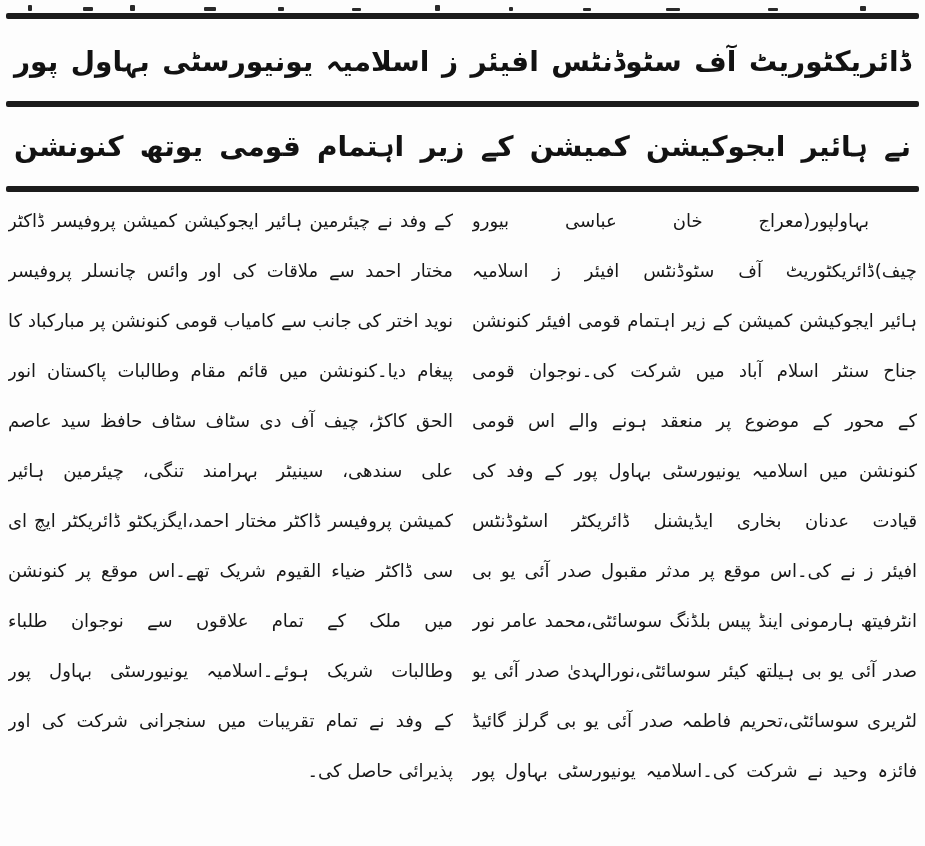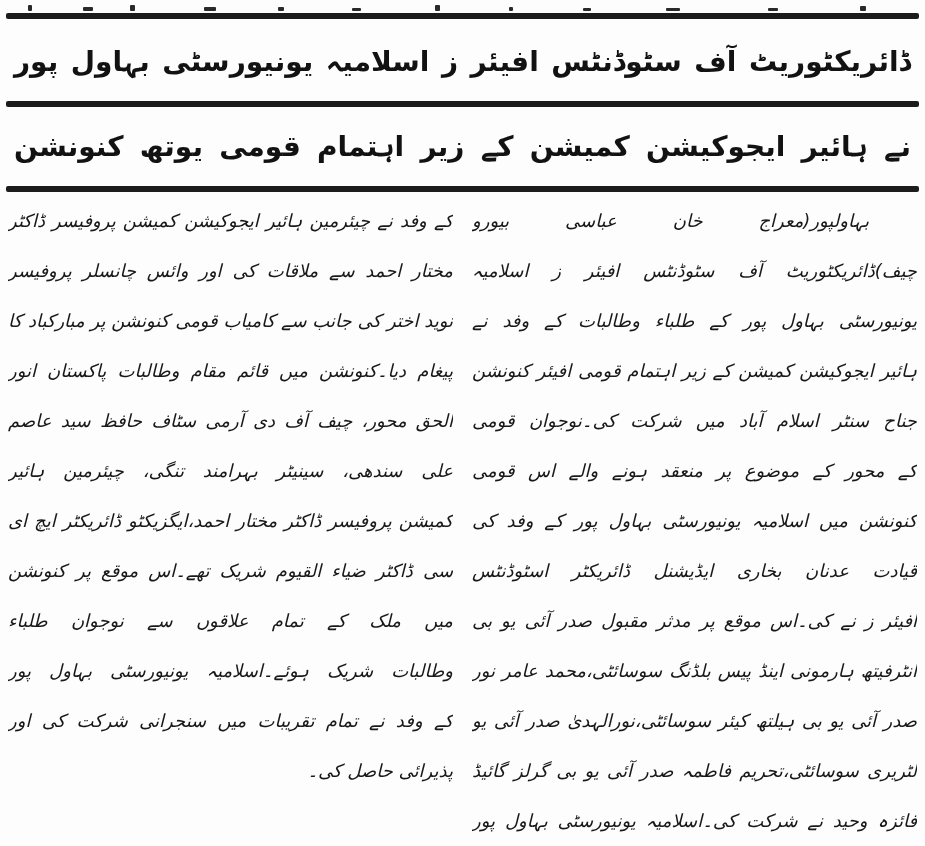--- a/index.html
+++ b/index.html
@@ -52,21 +52,21 @@
     font-size: 28px;
     color: #121212;
     text-align: justify; text-align-last: justify;
     overflow: hidden;
   }
   .headline-1 { top: 26px;  height: 72px; line-height: 72px; }
   .headline-2 { top: 112px; height: 70px; line-height: 70px; }
 
   .columns {
     position: absolute; top: 196px; left: 8px; right: 8px; bottom: 0;
-    display: flex; gap: 19px; font-style: italic;
+    display: flex; gap: 19px;
   }
   .column { flex: 1 1 0; direction: rtl; unicode-bidi: isolate; }
   .line {
     height: 50px; line-height: 50px;
     font-size: 18px; color: #181818;
     text-align: justify; text-align-last: justify;
     overflow: hidden;
   }
   .line.first-line { padding-right: 48px; }
   .line.last-line  { text-align-last: right; }
@@ -100,33 +100,32 @@
   <h1 class="headline-line headline-2" dir="rtl">نے ہائیر ایجوکیشن کمیشن کے زیر اہتمام قومی یوتھ کنونشن جناح سنٹر اسلام آباد میں شرکت کی</h1>
 
   <div class="rule rule-bottom"></div>
 
   <div class="columns">
     <div class="column" dir="rtl">
         <div class="line" dir="rtl">کے وفد نے چیئرمین ہائیر ایجوکیشن کمیشن پروفیسر ڈاکٹر</div>
         <div class="line" dir="rtl">مختار احمد سے ملاقات کی اور وائس چانسلر پروفیسر ڈاکٹر</div>
         <div class="line" dir="rtl">نوید اختر کی جانب سے کامیاب قومی کنونشن پر مبارکباد کا</div>
         <div class="line" dir="rtl">پیغام دیا۔کنونشن میں قائم مقام وطالبات پاکستان انور</div>
-        <div class="line" dir="rtl">الحق محور، چیف آف دی آرمی سٹاف حافظ سید عاصم</div>
+        <div class="line" dir="rtl">الحق کاکڑ، چیف آف دی سٹاف سٹاف حافظ سید عاصم</div>
         <div class="line" dir="rtl">علی سندھی، سینیٹر بہرامند تنگی، چیئرمین ہائیر ایجوکیشن</div>
         <div class="line" dir="rtl">کمیشن پروفیسر ڈاکٹر مختار احمد،ایگزیکٹو ڈائریکٹر ایچ ای</div>
         <div class="line" dir="rtl">سی ڈاکٹر ضیاء القیوم شریک تھے۔اس موقع پر کنونشن</div>
         <div class="line" dir="rtl">میں ملک کے تمام علاقوں سے نوجوان طلباء</div>
         <div class="line" dir="rtl">وطالبات شریک ہوئے۔اسلامیہ یونیورسٹی بہاول پور</div>
         <div class="line" dir="rtl">کے وفد نے تمام تقریبات میں سنجرانی شرکت کی اور</div>
         <div class="line last-line" dir="rtl">پذیرائی حاصل کی۔</div>
       </div>
     <div class="column" dir="rtl">
         <div class="line first-line" dir="rtl">بہاولپور(معراج خان عباسی بیورو</div>
         <div class="line" dir="rtl">چیف)ڈائریکٹوریٹ آف سٹوڈنٹس افیئر ز اسلامیہ</div>
-        <div class="line" dir="rtl">یونیورسٹی بہاول پور کے طلباء وطالبات کے وفد نے</div>
         <div class="line" dir="rtl">ہائیر ایجوکیشن کمیشن کے زیر اہتمام قومی افیئر کنونشن</div>
         <div class="line" dir="rtl">جناح سنٹر اسلام آباد میں شرکت کی۔نوجوان قومی یکجہتی</div>
         <div class="line" dir="rtl">کے محور کے موضوع پر منعقد ہونے والے اس قومی</div>
         <div class="line" dir="rtl">کنونشن میں اسلامیہ یونیورسٹی بہاول پور کے وفد کی</div>
         <div class="line" dir="rtl">قیادت عدنان بخاری ایڈیشنل ڈائریکٹر اسٹوڈنٹس</div>
         <div class="line" dir="rtl">افیئر ز نے کی۔اس موقع پر مدثر مقبول صدر آئی یو بی</div>
         <div class="line" dir="rtl">انٹرفیتھ ہارمونی اینڈ پیس بلڈنگ سوسائٹی،محمد عامر نور</div>
         <div class="line" dir="rtl">صدر آئی یو بی ہیلتھ کیئر سوسائٹی،نورالہدیٰ صدر آئی یو بی</div>
         <div class="line" dir="rtl">لٹریری سوسائٹی،تحریم فاطمہ صدر آئی یو بی گرلز گائیڈ اور</div>
         <div class="line" dir="rtl">فائزہ وحید نے شرکت کی۔اسلامیہ یونیورسٹی بہاول پور</div>

